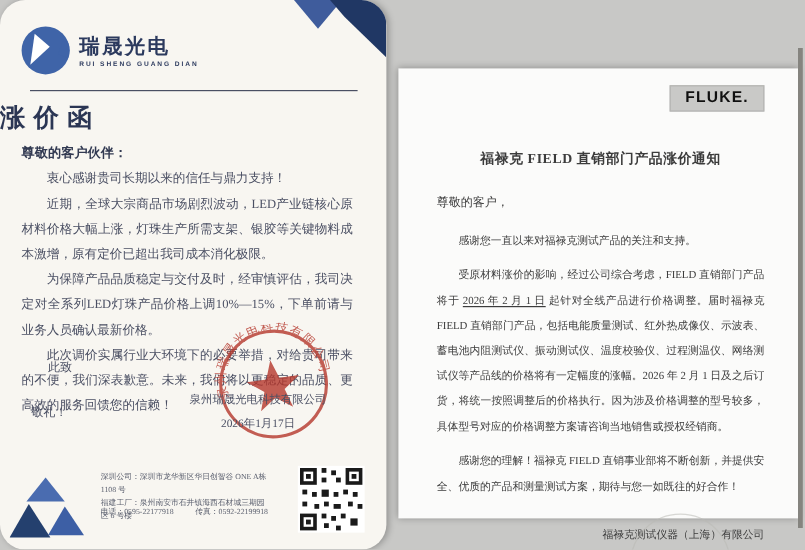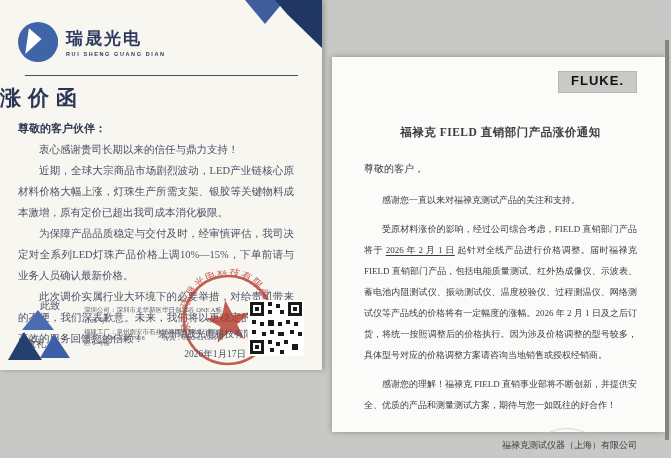--- a/index.html
+++ b/index.html
@@ -6,24 +6,25 @@
   html,body { width:671px; height:458px; }
   body {
     background:#c8c8c6;
     font-family:"Liberation Serif","DejaVu Serif",serif;
     position:relative; overflow:hidden;
   }
   .page { position:absolute; }
 
   
   .page-left {
-    left:0; top:0; width:322px; height:370px;
+    left:0; top:0; width:322px; height:458px;
     background:#f8f6f1;
     box-shadow:2px 0 5px rgba(0,0,0,.25);
     overflow:hidden;
+    border-radius:21px;
   }
   .corner-tri { position:absolute; top:0; right:0; width:95px; height:48px; }
   .logo-row { position:absolute; top:22px; left:18px; display:flex; align-items:center; }
   .logo-mark { width:40px; height:40px; border-radius:50%; background:#3f64a8; position:relative; overflow:hidden; flex:0 0 auto; }
   .logo-mark .bolt {
     position:absolute; left:9px; top:7px; width:0; height:0; color:#fff;
     border-left:14px solid #fff; border-top:9px solid transparent; border-bottom:17px solid transparent;
     transform:rotate(8deg);
   }
   .logo-mark .notch { position:absolute; right:-6px; top:14px; width:14px; height:12px; background:#3f64a8; transform:rotate(20deg); }

